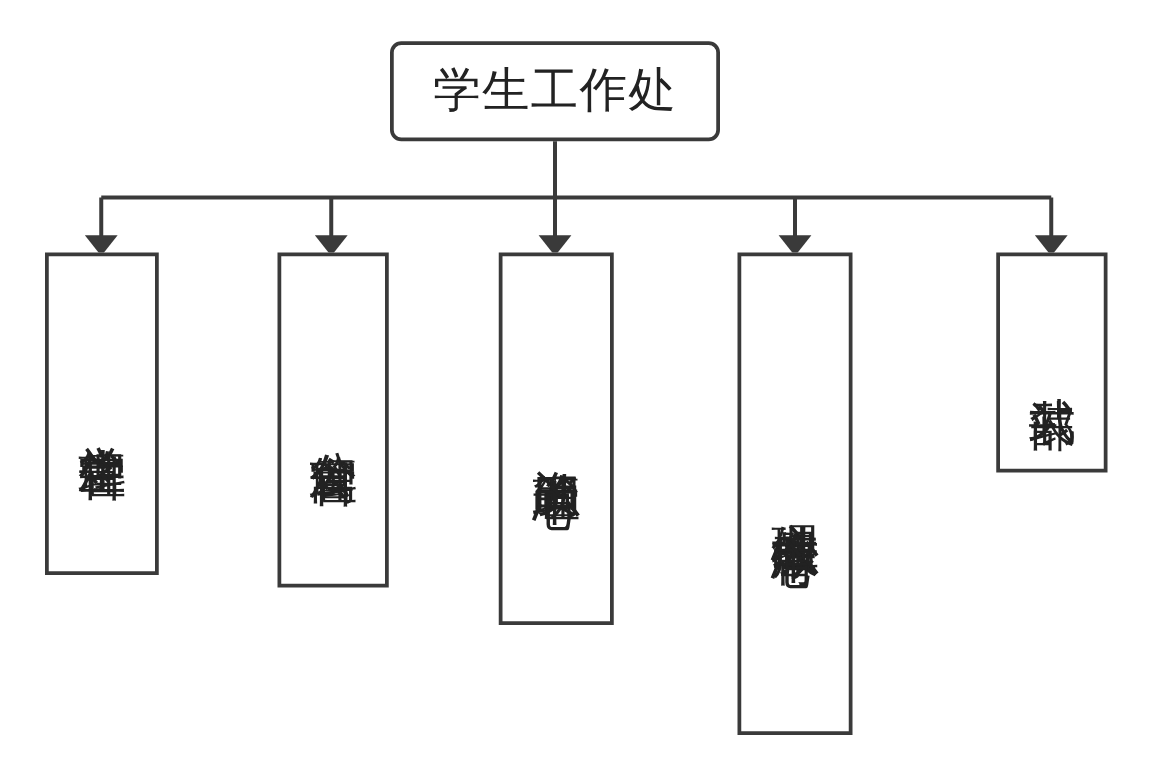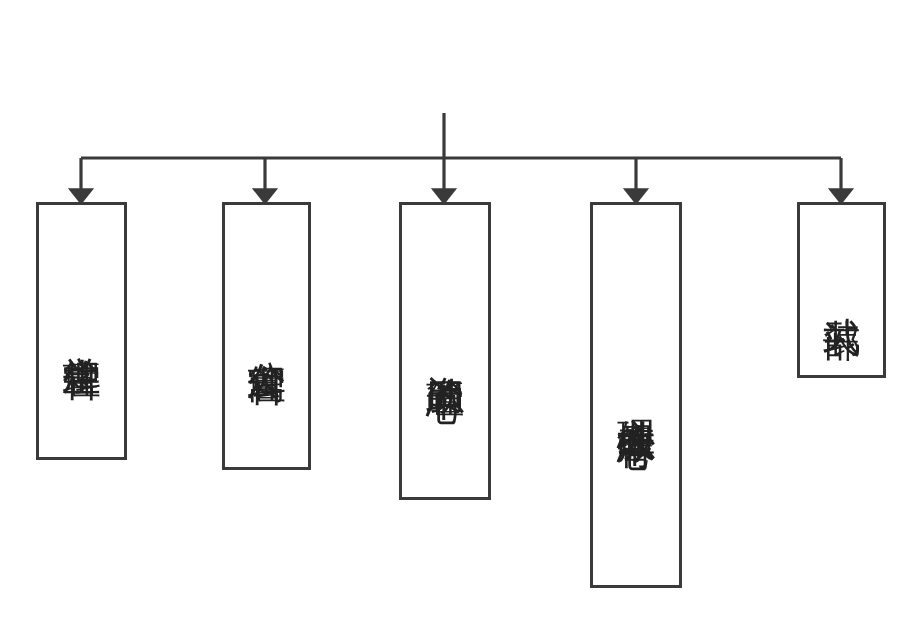--- a/index.html
+++ b/index.html
@@ -70,20 +70,23 @@
       <path d="M444,113 L444,158"></path>
       <path d="M81,158 L841,158"></path>
       <path d="M81,158 L81,192" marker-end="url(#arrowhead)"></path>
       <path d="M265,158 L265,192" marker-end="url(#arrowhead)"></path>
       <path d="M444,158 L444,192" marker-end="url(#arrowhead)"></path>
       <path d="M636,158 L636,192" marker-end="url(#arrowhead)"></path>
       <path d="M841,158 L841,192" marker-end="url(#arrowhead)"></path>
     </g>
   </svg>
 
+  <div class="node node-root" style="left:312px; top:33px; width:264px; height:80px;">
+    <span class="node-label">学生工作处</span>
+  </div>
 
   <div class="node" style="left:36px; top:202px; width:91px; height:258px;">
     <span class="node-label-vertical">学生管理科</span>
   </div>
 
   <div class="node" style="left:222px; top:202px; width:89px; height:268px;">
     <span class="node-label-vertical">公寓管理科</span>
   </div>
 
   <div class="node" style="left:399px; top:202px; width:92px; height:298px;">

